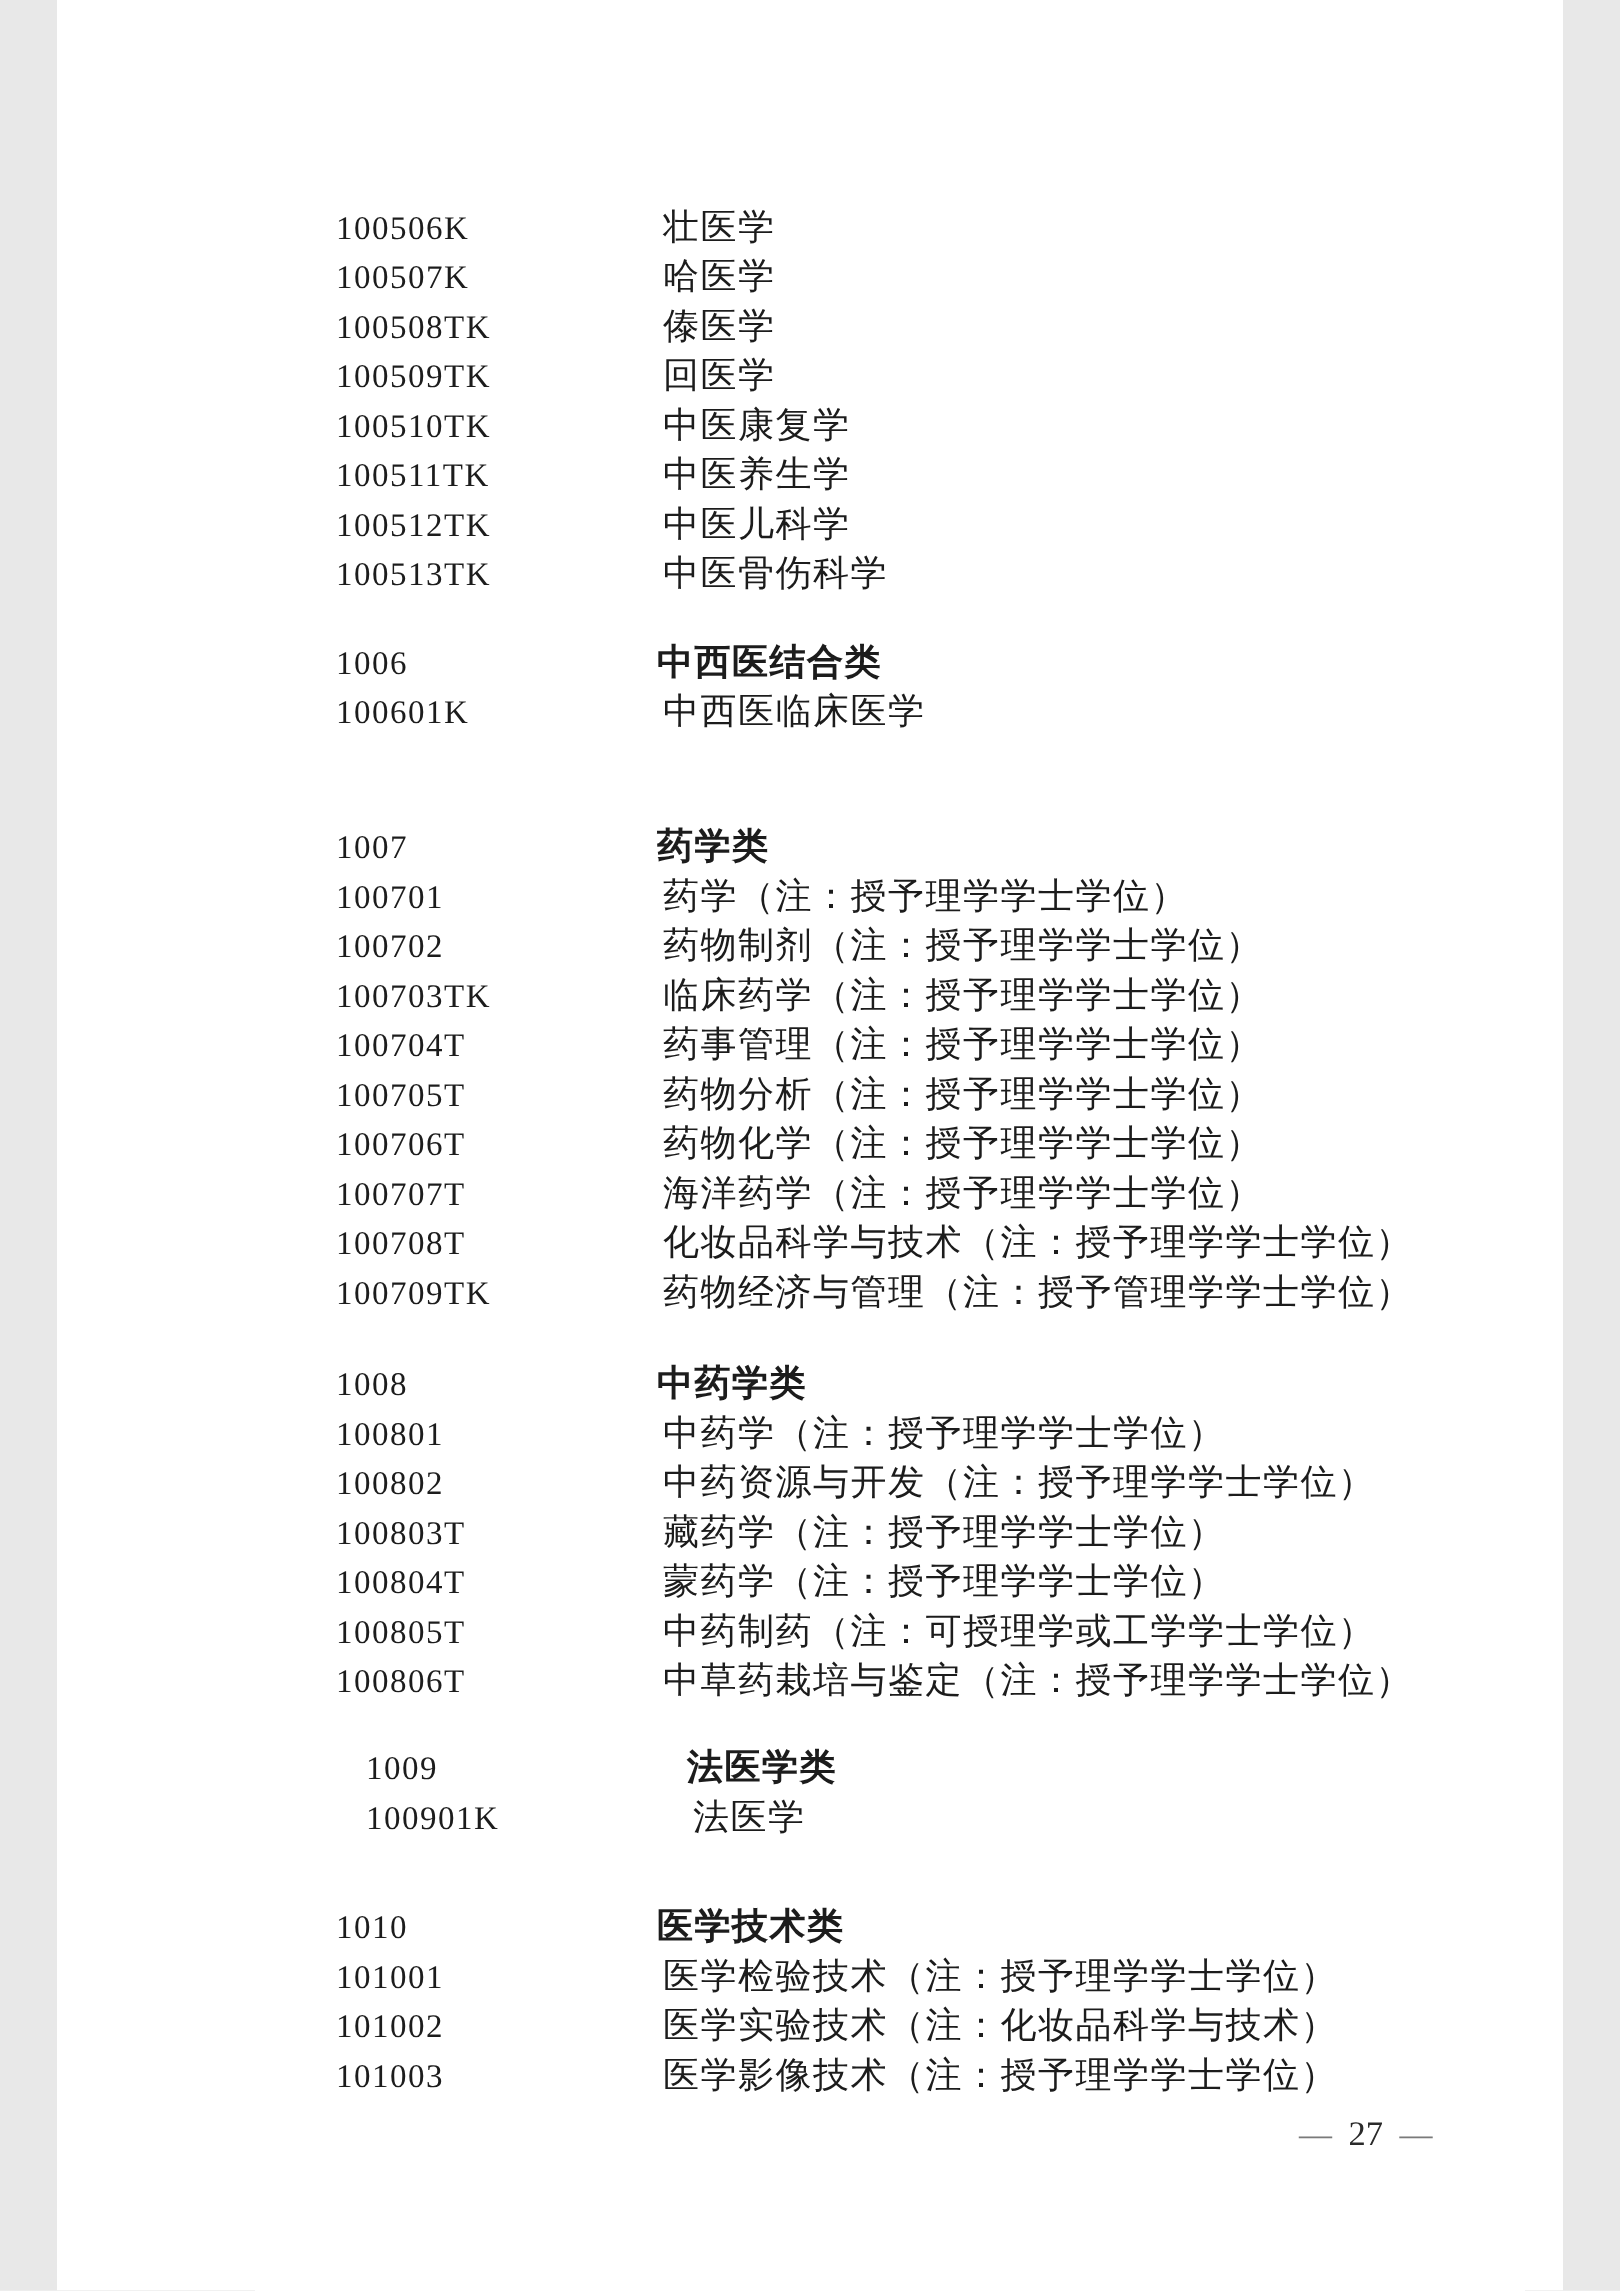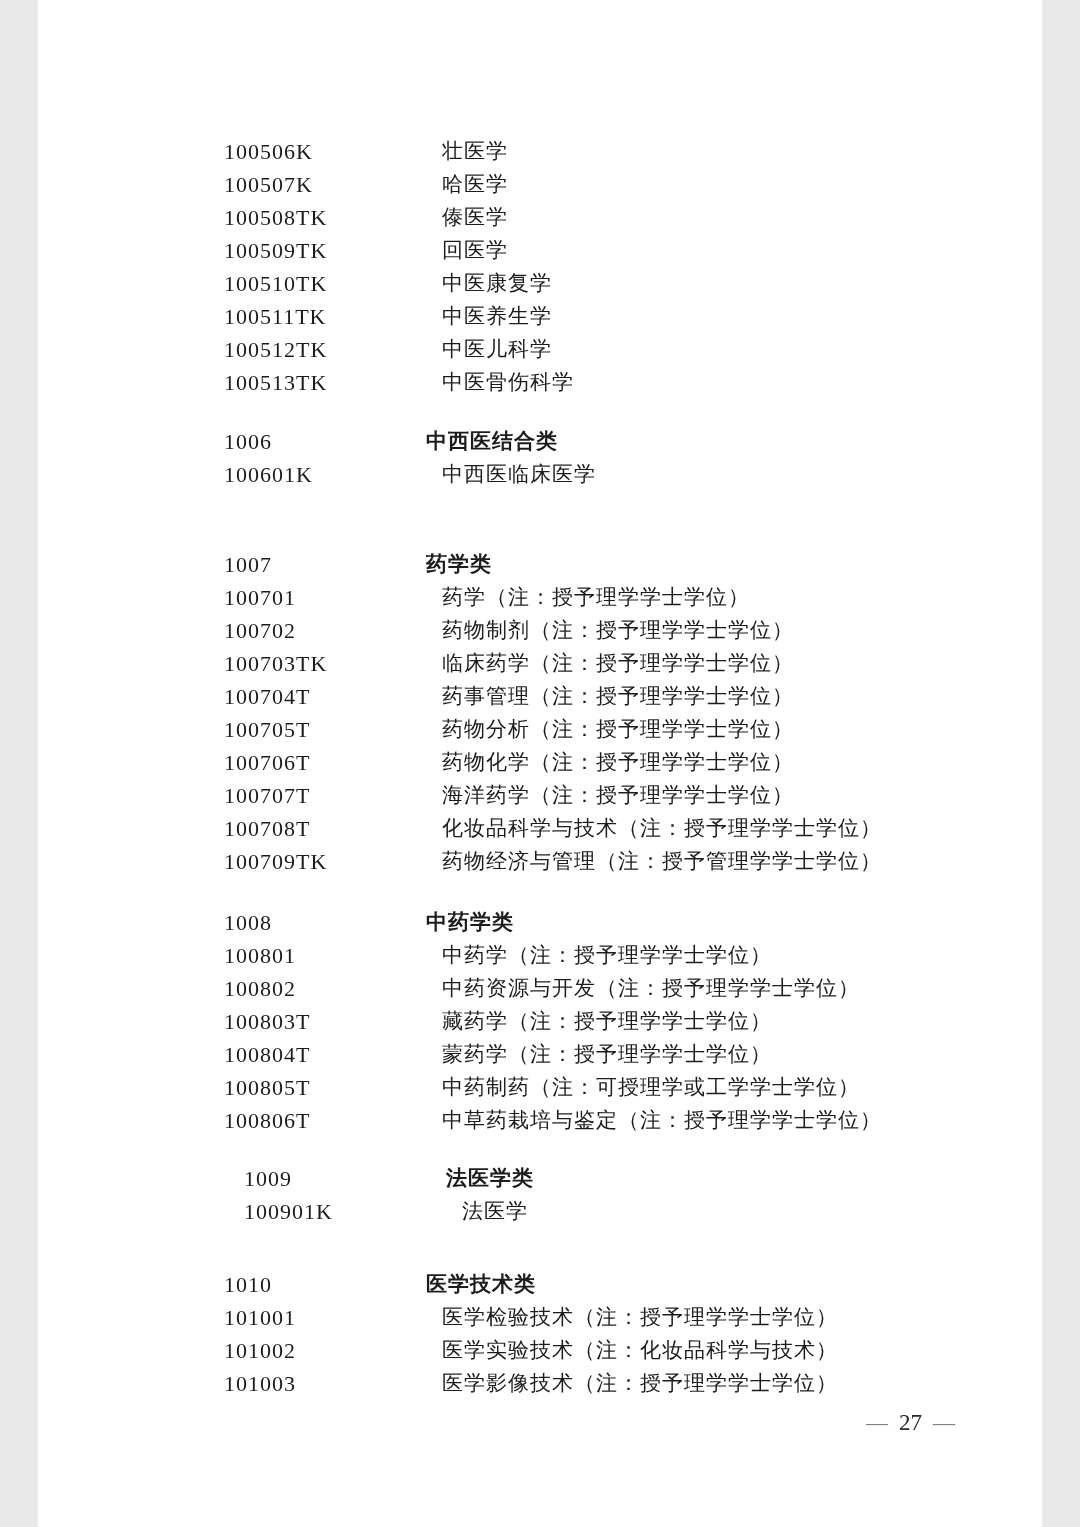--- a/index.html
+++ b/index.html
@@ -35,29 +35,29 @@
     top: 0;
     font-size: 22px;
     letter-spacing: 1px;
     font-family: "Liberation Serif", "DejaVu Serif", serif;
     white-space: nowrap;
   }
   .name {
     position: absolute;
     left: 404px;
     top: 0;
-    font-size: 21px;
+    font-size: 24px;
     letter-spacing: 1px;
     white-space: nowrap;
     font-family: "DejaVu Serif", "Liberation Serif", serif;
   }
   .header-row .name {
-    left: 388px;
+    left: 400px;
     font-weight: bold;
-    font-family: Liberation Serif, serif;
+    font-family: Liberation Sans, sans-serif;
   }
   .footer {
     position: absolute;
     top: 1408px;
     left: 828px;
     height: 30px;
     line-height: 30px;
     display: flex;
     align-items: center;
     gap: 11px;

